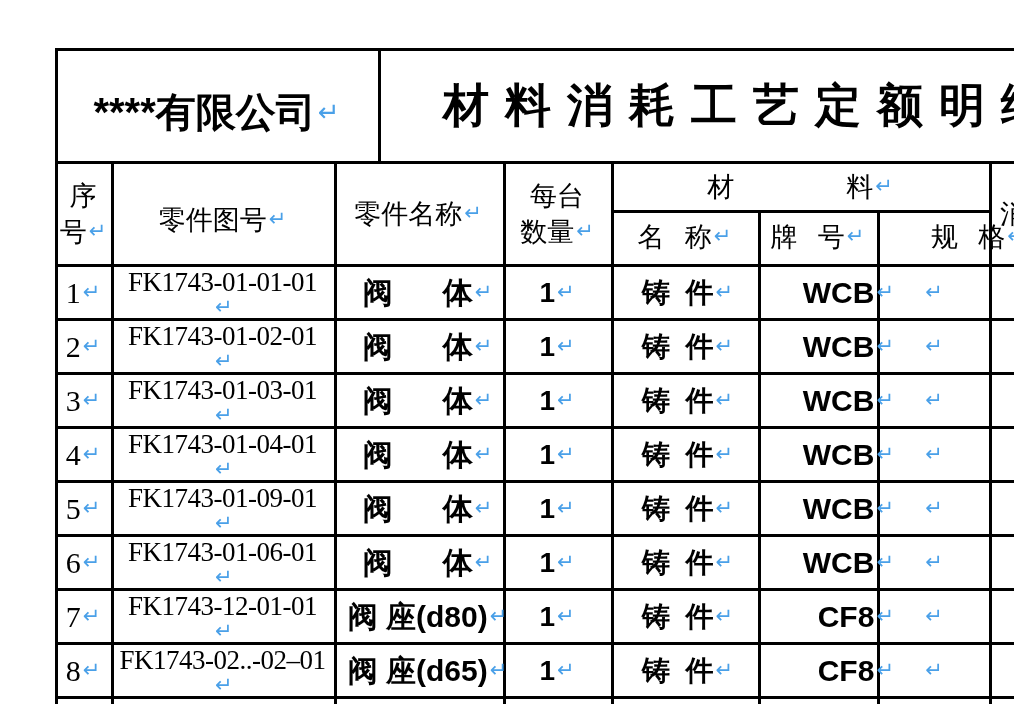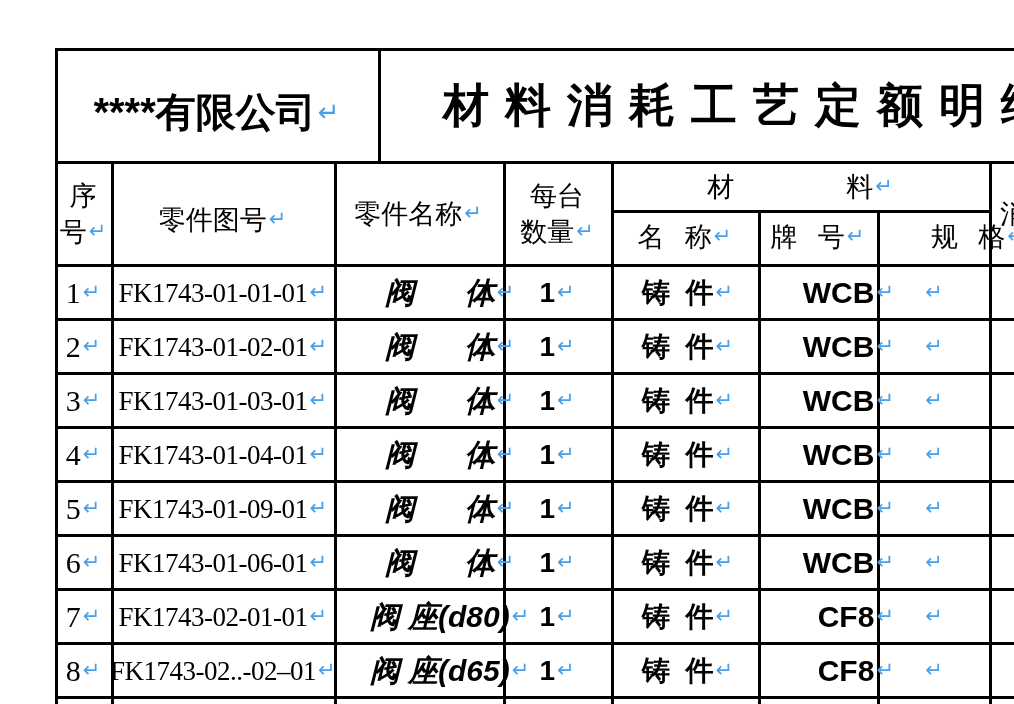--- a/index.html
+++ b/index.html
@@ -21,22 +21,22 @@
                font-weight:700; font-size:46px; letter-spacing:16px; overflow:visible; }
 
   
   .hdr { font-size:27px; }
   .hdr2 { flex-direction:column; }
   .hdr2 .hline { display:flex; align-items:center; line-height:36px; }
   .mat-left { margin-right:112px; }
 
   
   .c-no    { left:55px;  width:56px;  font-size:30px; }
-  .c-pno   { left:111px; width:223px; font-size:27px; letter-spacing:-0.5px; }
-  .c-pname { left:352px; width:195px; font-family:"Liberation Sans","DejaVu Sans",sans-serif; font-weight:700; font-size:30px;font-style:italic; }
+  .c-pno   { left:111px; width:223px; font-size:27px; letter-spacing:-0.5px;flex-direction:column; }
+  .c-pname { left:330px; width:195px; font-family:"Liberation Sans","DejaVu Sans",sans-serif; font-weight:700; font-size:30px; }
   .c-qty   { left:503px; width:108px; font-family:"Liberation Sans","DejaVu Sans",sans-serif; font-weight:600; font-size:28px; }
   .c-mname { left:629px; width:117px; font-family:"Liberation Sans","DejaVu Sans",sans-serif; font-weight:700; font-size:28px; }
   .c-grade { left:775px; width:119px; font-family:"Liberation Sans","DejaVu Sans",sans-serif; font-weight:600; font-size:30px;justify-content:flex-end; }
   .c-spec  { left:877px; width:112px; }
   .data-row { position:absolute; left:0; width:1014px; height:54px; }
   .data-row .cell { top:0; height:54px; }
 </style>
 </head>
 <body>
 
@@ -238,21 +238,21 @@
     </div>
     <div class="cell c-spec">
       <span></span><span class="pc">↵</span>
     </div>
   </div>
     <div class="data-row" style="top: 590px;">
     <div class="cell c-no">
       <span>7</span><span class="pc">↵</span>
     </div>
     <div class="cell c-pno">
-      <span>FK1743-02-01-01</span><span class="pc">↵</span>
+      <span>FK1743-12-01-01</span><span class="pc">↵</span>
     </div>
     <div class="cell c-pname">
       <span>阀 座(d80)</span><span class="pc">↵</span>
     </div>
     <div class="cell c-qty">
       <span>1</span><span class="pc">↵</span>
     </div>
     <div class="cell c-mname">
       <span>铸  件</span><span class="pc">↵</span>
     </div>

